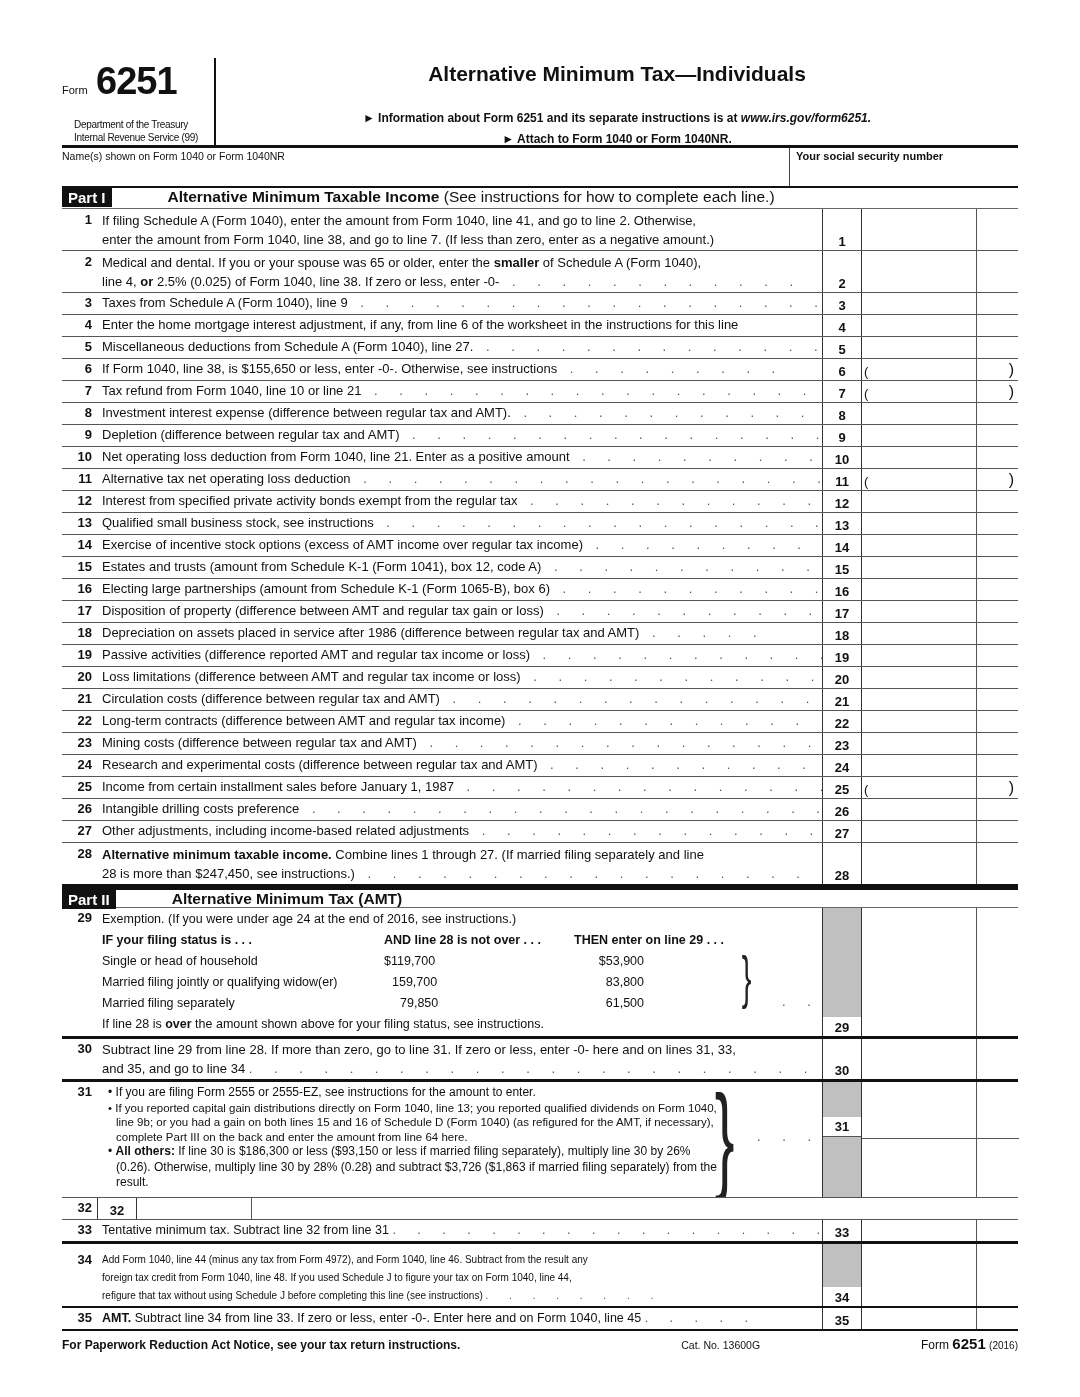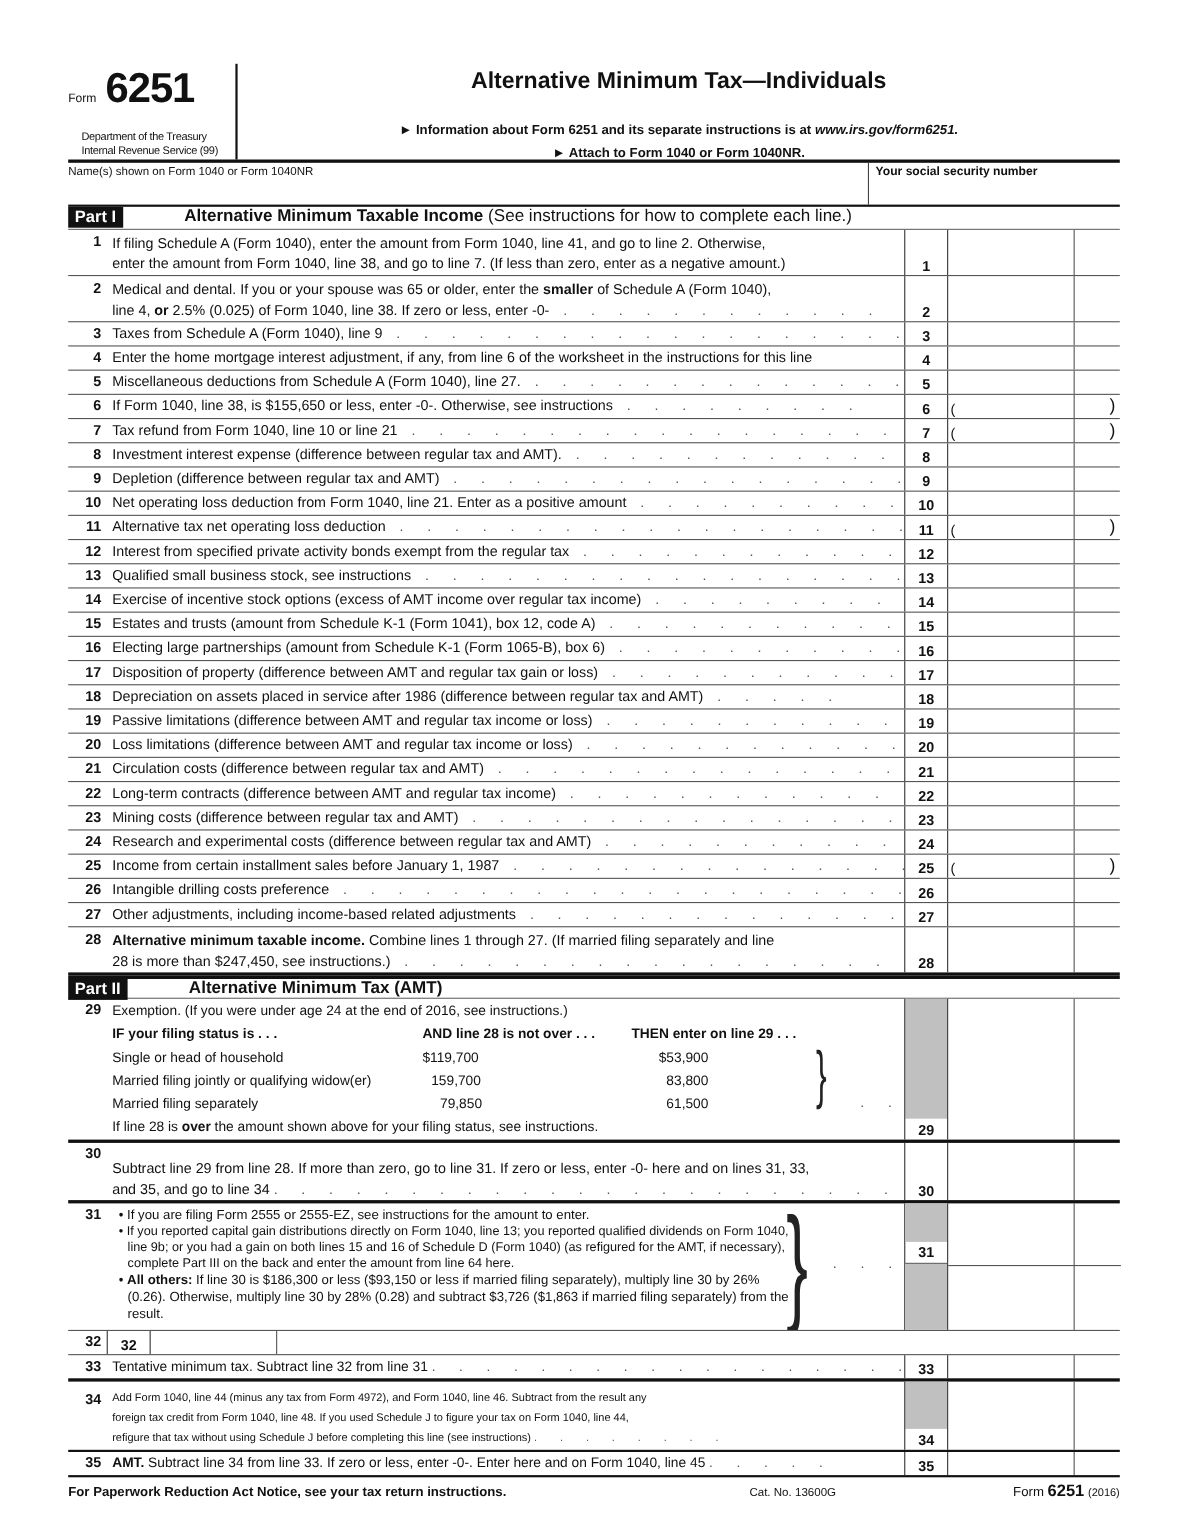--- a/index.html
+++ b/index.html
@@ -306,21 +306,21 @@
         </div>
         <div class="lnbox">
           <span>18</span>
         </div>
         <div class="amt"></div>
         <div class="cents"></div>
       </div>
       <div class="row">
         <div class="num">19</div>
         <div class="desc">
-          <div><span>Passive limitations (difference between AMT and regular tax income or loss)</span><span class="dots"> . . . . . . . . . . . .</span></div>
+          <div><span>Passive activities (difference reported AMT and regular tax income or loss)</span><span class="dots"> . . . . . . . . . . . .</span></div>
         </div>
         <div class="lnbox">
           <span>19</span>
         </div>
         <div class="amt"></div>
         <div class="cents"></div>
       </div>
       <div class="row">
         <div class="num">20</div>
         <div class="desc">
@@ -450,21 +450,21 @@
     </div>
     <div class="lnbox shade">
         <span>29</span>
       </div>
     <div class="amt"></div>
     <div class="cents"></div>
   </div>
 
   <div class="row thick">
     <div class="num">30</div>
-    <div class="desc" style="line-height:19px;margin-top:12px;">
+    <div class="desc" style="line-height:19px;">
       <div>Subtract line 29 from line 28. If more than zero, go to line 31. If zero or less, enter -0- here and on lines 31, 33,</div>
       <div><span>and 35, and go to line 34</span> <span class="dots">. . . . . . . . . . . . . . . . . . . . . . . . . . .</span></div>
     </div>
     <div class="lnbox">
         <span>30</span>
       </div>
     <div class="amt"></div>
     <div class="cents"></div>
   </div>
 

